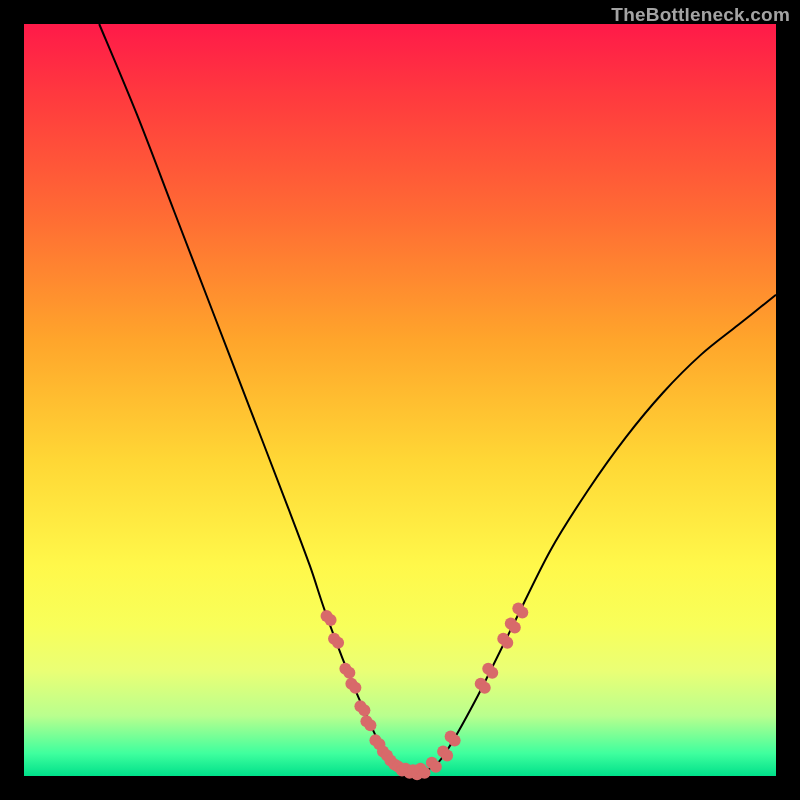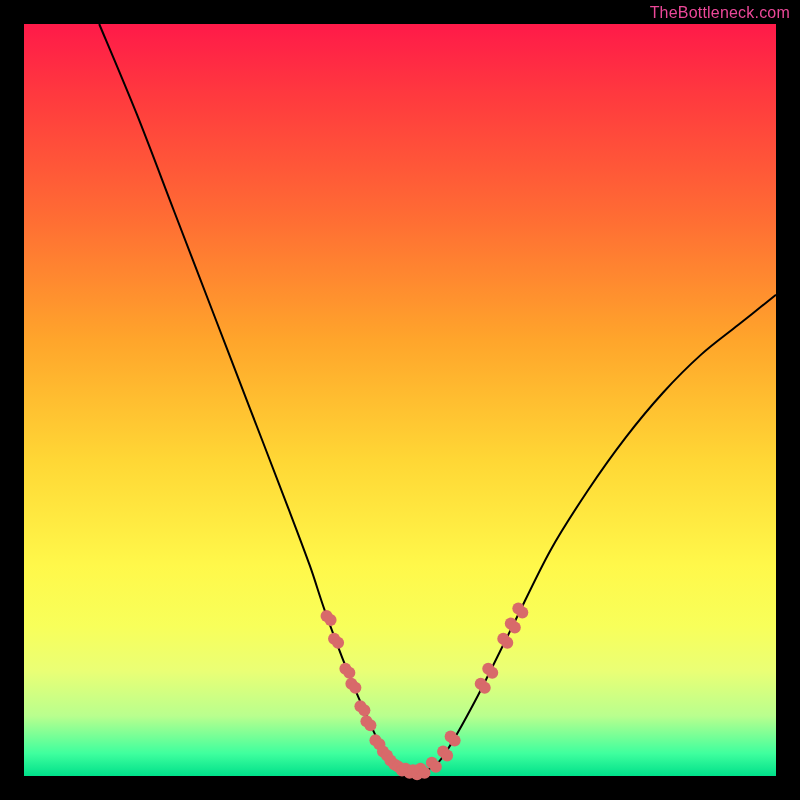--- a/index.html
+++ b/index.html
@@ -27,23 +27,23 @@
       #f8ff5a 80%,
       #eaff75 86%,
       #b9ff8e 92%,
       #3fff9e 97%,
       #00e08a 100%);
   }
   .watermark {
     position: absolute;
     top: 4px;
     right: 10px;
-    color: #ec4899;
-    font-size: 16px;
-    font-weight: 400;
+    color: #a3a3a3;
+    font-size: 19px;
+    font-weight: 700;
     letter-spacing: 0.2px;
     user-select: none;
   }
   svg.plot {
     position: absolute;
     left: 0;
     top: 0;
     width: 752px;
     height: 752px;
     overflow: visible;

